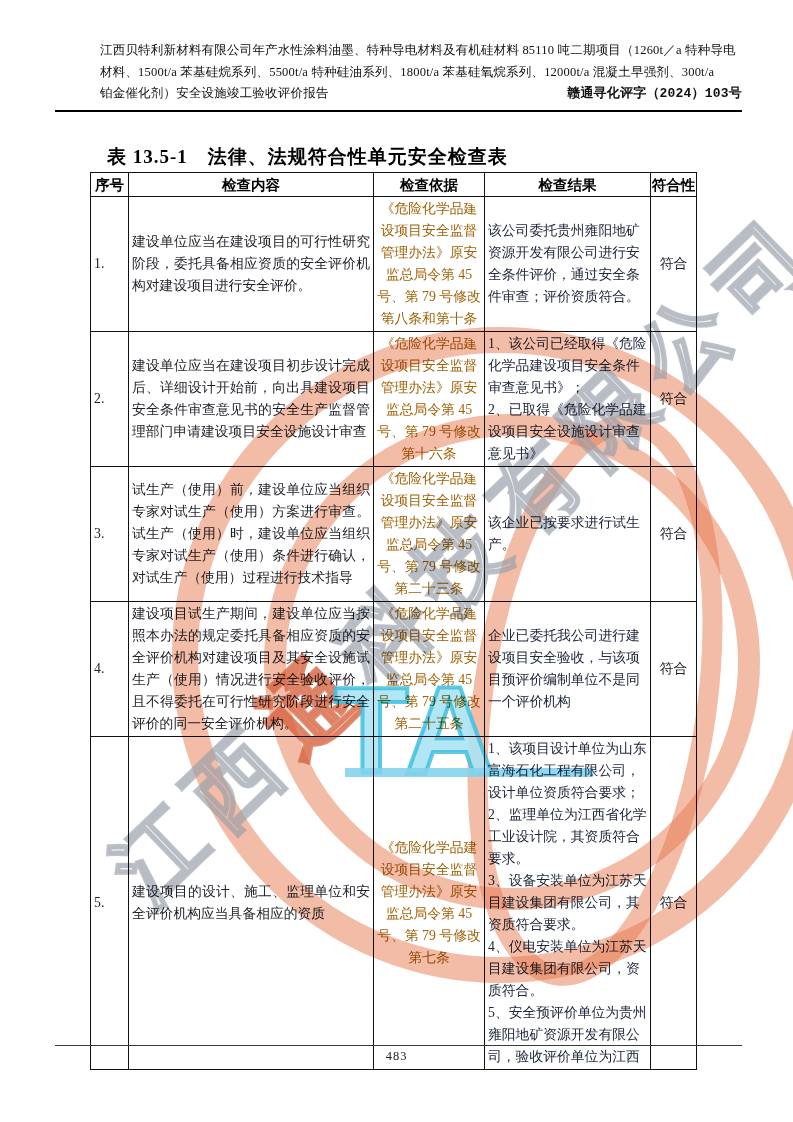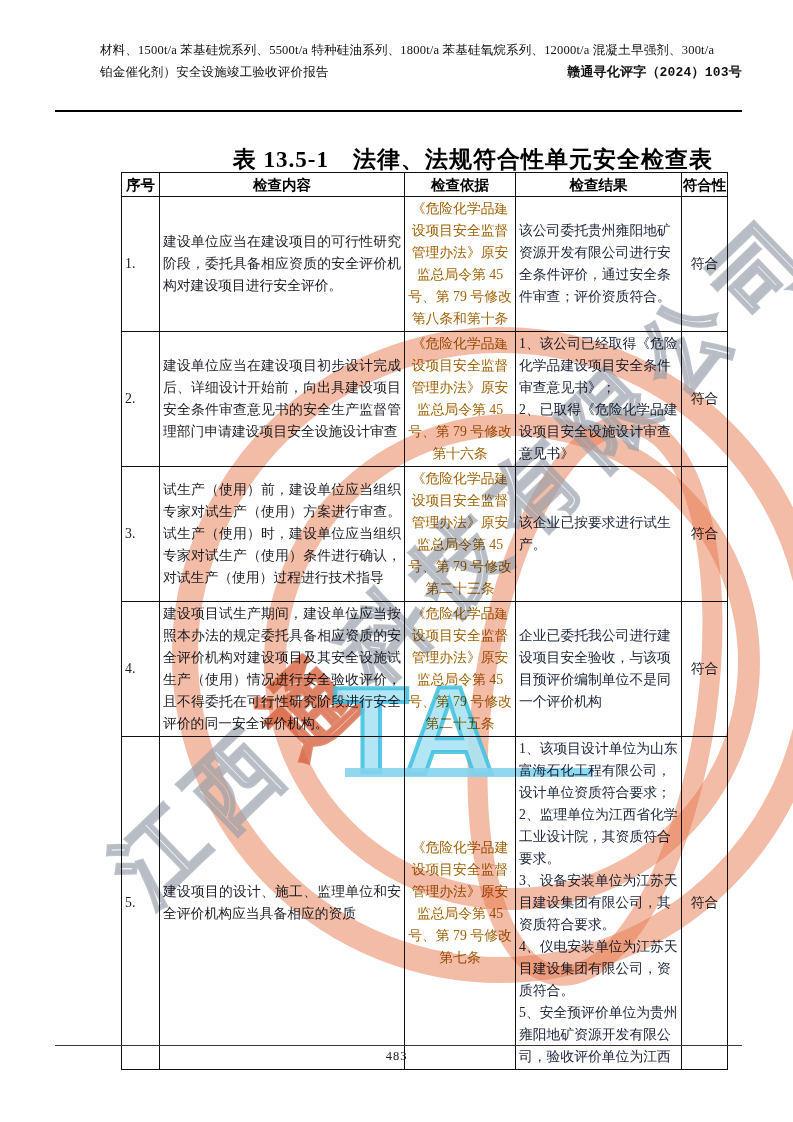--- a/index.html
+++ b/index.html
@@ -10,24 +10,24 @@
     color:#1c1f26;
   }
   
   .doc-header{position:absolute;left:100px;top:40px;width:642px;
     font-size:12.5px;line-height:21.5px;letter-spacing:.2px;color:#111;}
   .doc-header .hline{display:block;text-align:justify;}
   .doc-header .hline3{display:flex;justify-content:space-between;align-items:baseline;font-family:Liberation Mono, monospace;}
   .doc-number{font-weight:bold;font-size:13px;white-space:nowrap;}
   .header-rule{position:absolute;left:55px;width:687px;top:110px;border-top:2.2px solid #000;}
   
-  .table-title{position:absolute;left:107px;width:606px;top:144px;text-align:right;
-    font-size:23px;font-weight:bold;letter-spacing:1px;color:#000;}
+  .table-title{position:absolute;left:107px;width:606px;top:144px;text-align:left;
+    font-size:19px;font-weight:bold;letter-spacing:1px;color:#000;}
   
-  table.check{position:absolute;left:121px;top:172px;width:606px;
+  table.check{position:absolute;left:90px;top:172px;width:606px;
     border-collapse:collapse;table-layout:fixed;padding-left:28px;}
   table.check th,table.check td{
     border:1.6px solid #111;overflow:hidden;padding:1px 3px;
     font-size:13.8px;line-height:22px;vertical-align:middle;}
   table.check th{font-size:14.5px;font-weight:bold;text-align:center;height:21px;
     line-height:18px;padding:1px 0;color:#000;}
   td.c-no{text-align:left;padding-left:5px;font-size:13.5px;}
   td.c-content{text-align:justify;line-height:25px;font-size:14px;padding:2px 4px;}
   td.c-basis{text-align:center;font-size:13.4px;line-height:22.5px;color:#a16207;padding:2px 2px;border-radius:32px;}
   td.c-result{text-align:left;font-size:13.5px;line-height:21.8px;color:#20283c;
@@ -51,20 +51,21 @@
   .wm-ta.a{left:404px;top:668px;font-size:126px;}
   .wm-bar{position:absolute;left:345px;top:768px;width:248px;height:9px;
     background:rgba(133,211,236,.9);}
 </style>
 </head>
 <body>
 
 <div class="page">
 
   <div class="doc-header">
+    <span class="hline">江西贝特利新材料有限公司年产水性涂料油墨、特种导电材料及有机硅材料 85110 吨二期项目（1260t／a 特种导电</span>
     <span class="hline">材料、1500t/a 苯基硅烷系列、5500t/a 特种硅油系列、1800t/a 苯基硅氧烷系列、12000t/a 混凝土早强剂、300t/a</span>
     <span class="hline hline3">
       <span>铂金催化剂）安全设施竣工验收评价报告</span>
       <span class="doc-number">赣通寻化评字（2024）103号</span>
     </span>
   </div>
   <div class="header-rule"></div>
 
   <div class="table-title">表 13.5-1　法律、法规符合性单元安全检查表</div>
 

